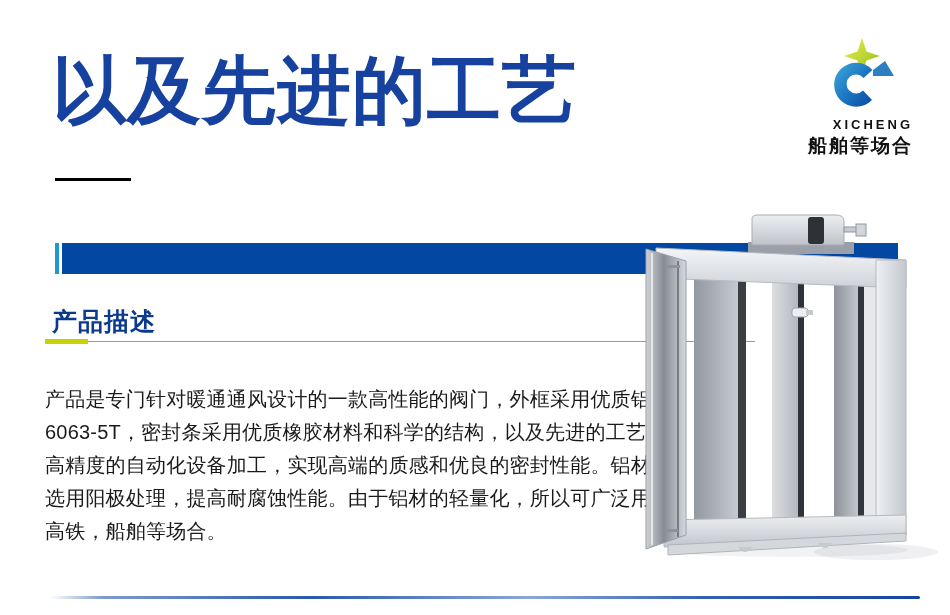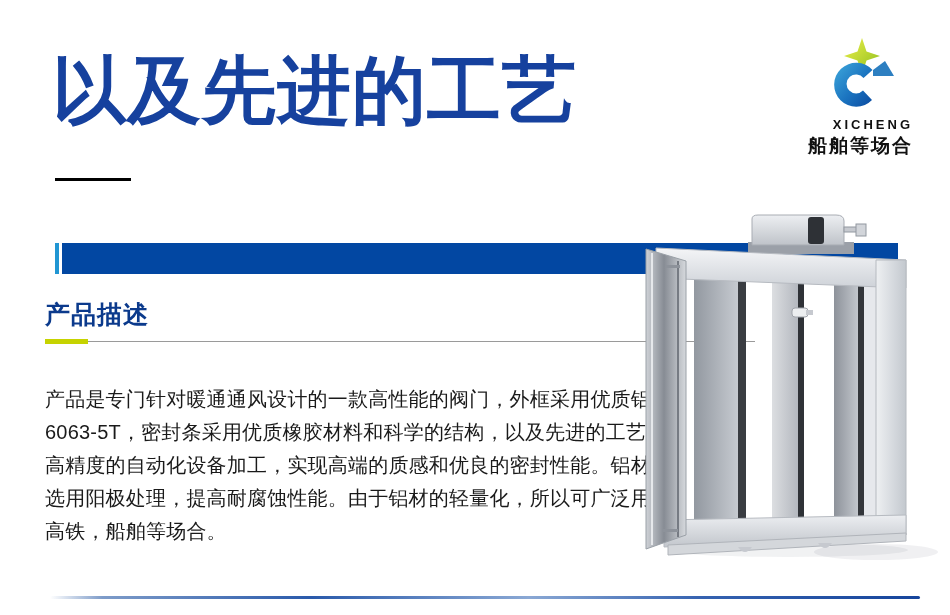--- a/index.html
+++ b/index.html
@@ -17,21 +17,21 @@
     position:absolute;left:52px;top:50px;margin:0;
     font-size:74px;font-weight:bold;line-height:1.1;letter-spacing:1px;
     color:var(--title-blue,#16419e);
   }
   .title-underline{position:absolute;left:55px;top:178px;width:76px;height:3px;background:#000;}
   
   .band-accent{position:absolute;left:55px;top:243px;width:4px;height:31px;background:var(--accent-cyan,#2196d3);}
   .band-bar{position:absolute;left:62px;top:243px;width:836px;height:31px;background:var(--band-blue,#0247a2);}
   
   .section-heading{
-    position:absolute;left:45px;top:298px;margin:0;
+    position:absolute;left:45px;top:298px;margin:7px;
     font-size:25px;font-weight:bold;color:var(--heading-navy,#0b3a8c);letter-spacing:1px;
   }
   .rule-yellow-segment{position:absolute;left:45px;top:339px;width:43px;height:5px;background:var(--rule-yellow,#c6d300);}
   .rule-gray-line{position:absolute;left:88px;top:341px;width:667px;height:1px;background:#9a9a9a;}
   .product-description{
     position:absolute;left:45px;top:383px;width:630px;margin:0;
     font-size:20px;line-height:33px;color:var(--body-text,#1a1a1a);
     white-space:pre-line;letter-spacing:0.2px;
   }
   

